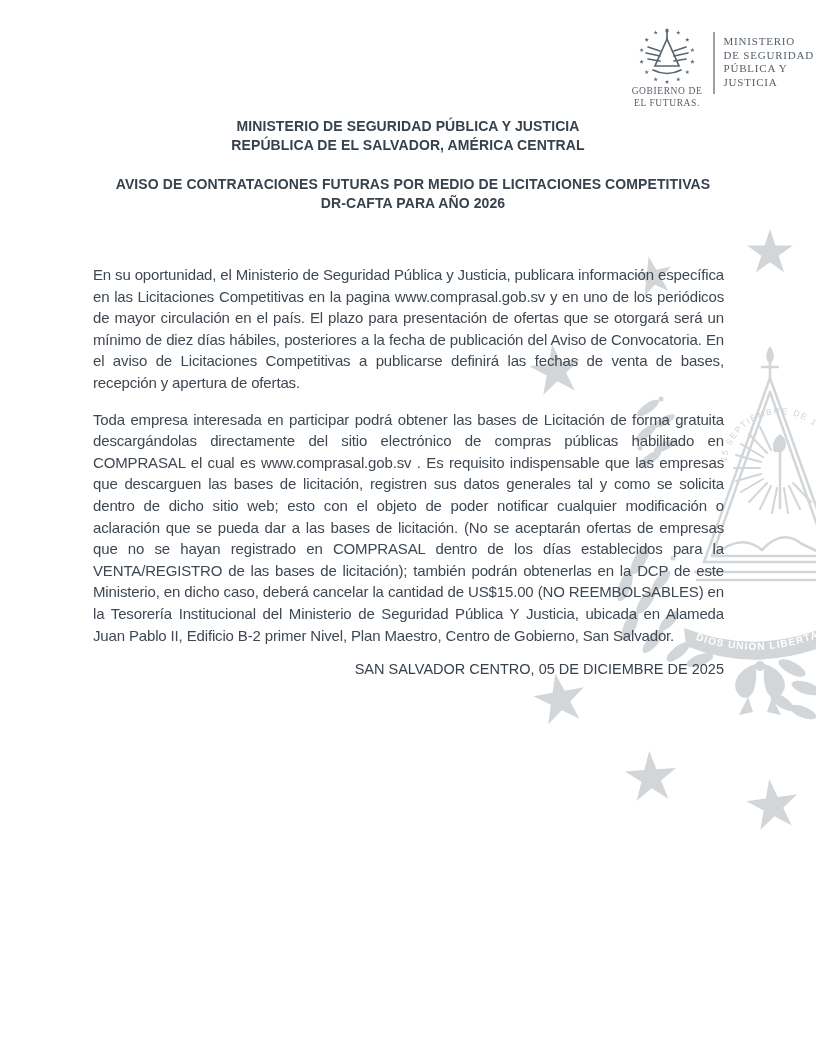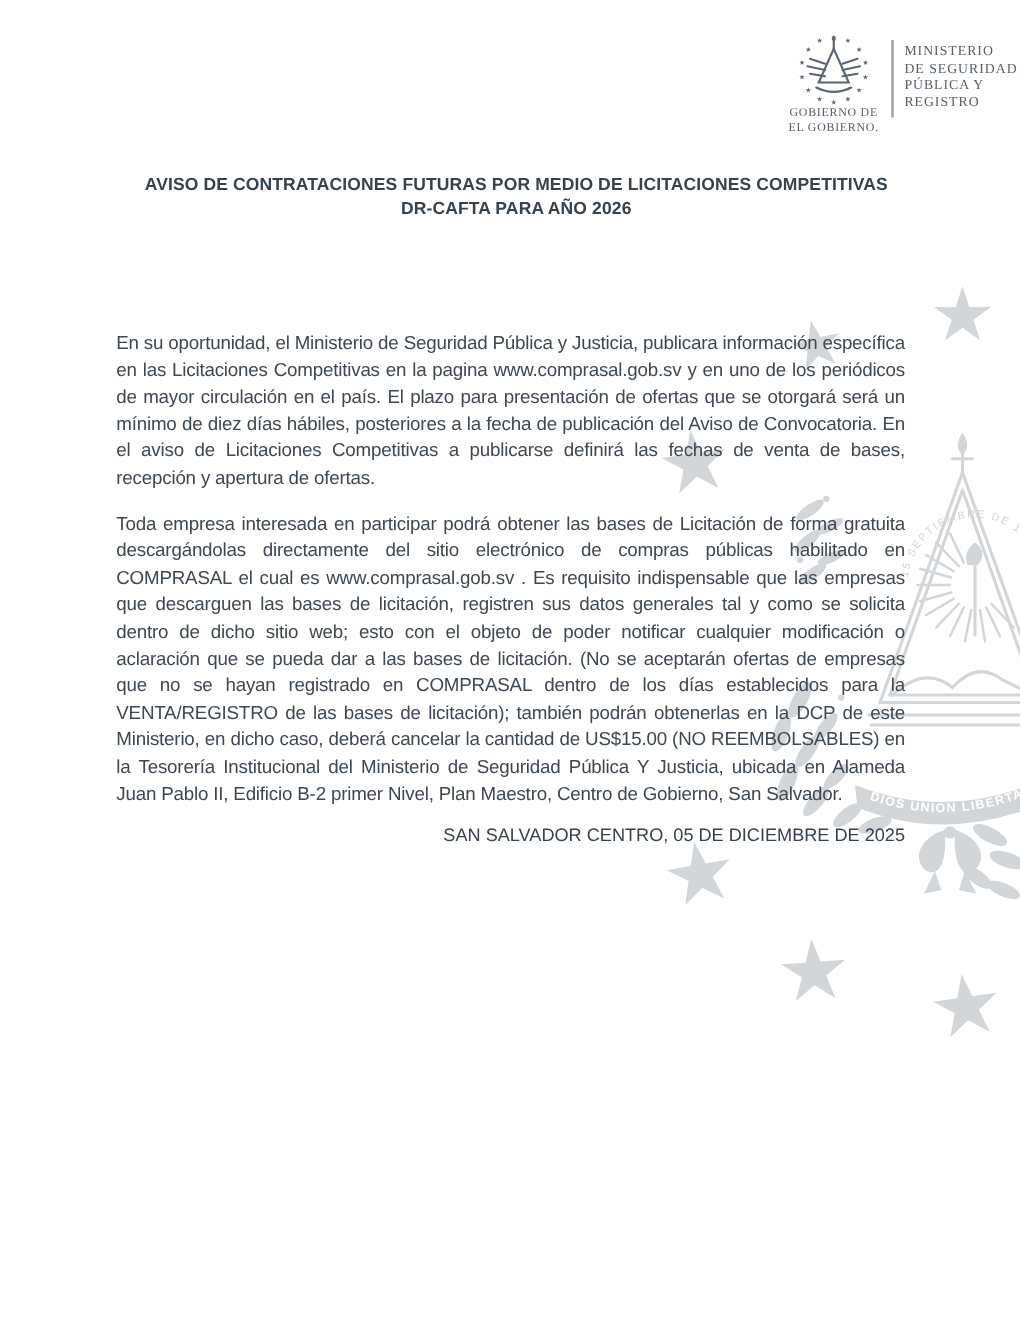--- a/index.html
+++ b/index.html
@@ -189,33 +189,35 @@
           <line x1="13" y1="27" x2="27" y2="30"></line>
           <line x1="15" y1="33" x2="27" y2="35"></line>
           <line x1="41" y1="25" x2="53" y2="21"></line>
           <line x1="41" y1="30" x2="55" y2="27"></line>
           <line x1="41" y1="35" x2="53" y2="33"></line>
           <path d="M 20,44 Q 34,51 48,44"></path>
         </g>
       </svg>
       <div class="gob-text">
         <div>GOBIERNO DE</div>
-        <div>EL GOBIERNO.</div>
+        <div>EL FUTURAS.</div>
       </div>
     </div>
     <div class="logo-divider"></div>
     <div class="ministry-text">
       <div>MINISTERIO</div>
       <div>DE SEGURIDAD</div>
       <div>PÚBLICA Y</div>
-      <div>REGISTRO</div>
+      <div>JUSTICIA</div>
     </div>
   </header>
 
   <section class="headers">
+    <div>MINISTERIO DE SEGURIDAD PÚBLICA Y JUSTICIA</div>
+    <div>REPÚBLICA DE EL SALVADOR, AMÉRICA CENTRAL</div>
     <div class="title-block">
       <div>AVISO DE CONTRATACIONES FUTURAS POR MEDIO DE LICITACIONES COMPETITIVAS</div>
       <div>DR-CAFTA PARA AÑO 2026</div>
     </div>
   </section>
 
   <main class="content">
     <p>En su oportunidad, el Ministerio de Seguridad Pública y Justicia, publicara información específica en las Licitaciones Competitivas en la pagina www.comprasal.gob.sv y en uno de los periódicos de mayor circulación en el país. El plazo para presentación de ofertas que se otorgará será un mínimo de diez días hábiles, posteriores a la fecha de publicación del Aviso de Convocatoria. En el aviso de Licitaciones Competitivas a publicarse definirá las fechas de venta de bases, recepción y apertura de ofertas.</p>
     <p>Toda empresa interesada en participar podrá obtener las bases de Licitación de forma gratuita descargándolas directamente del sitio electrónico de compras públicas habilitado en COMPRASAL el cual es www.comprasal.gob.sv . Es requisito indispensable que las empresas que descarguen las bases de licitación, registren sus datos generales tal y como se solicita dentro de dicho sitio web; esto con el objeto de poder notificar cualquier modificación o aclaración que se pueda dar a las bases de licitación. (No se aceptarán ofertas de empresas que no se hayan registrado en COMPRASAL dentro de los días establecidos para la VENTA/REGISTRO de las bases de licitación);  también podrán obtenerlas en la DCP de este Ministerio, en dicho caso, deberá cancelar la cantidad de US$15.00 (NO REEMBOLSABLES) en la Tesorería Institucional  del Ministerio de Seguridad Pública Y  Justicia, ubicada en Alameda Juan Pablo II, Edificio B-2 primer Nivel, Plan Maestro, Centro de Gobierno, San Salvador.</p>
     <div class="dateline">SAN SALVADOR CENTRO, 05 DE DICIEMBRE DE 2025</div>

